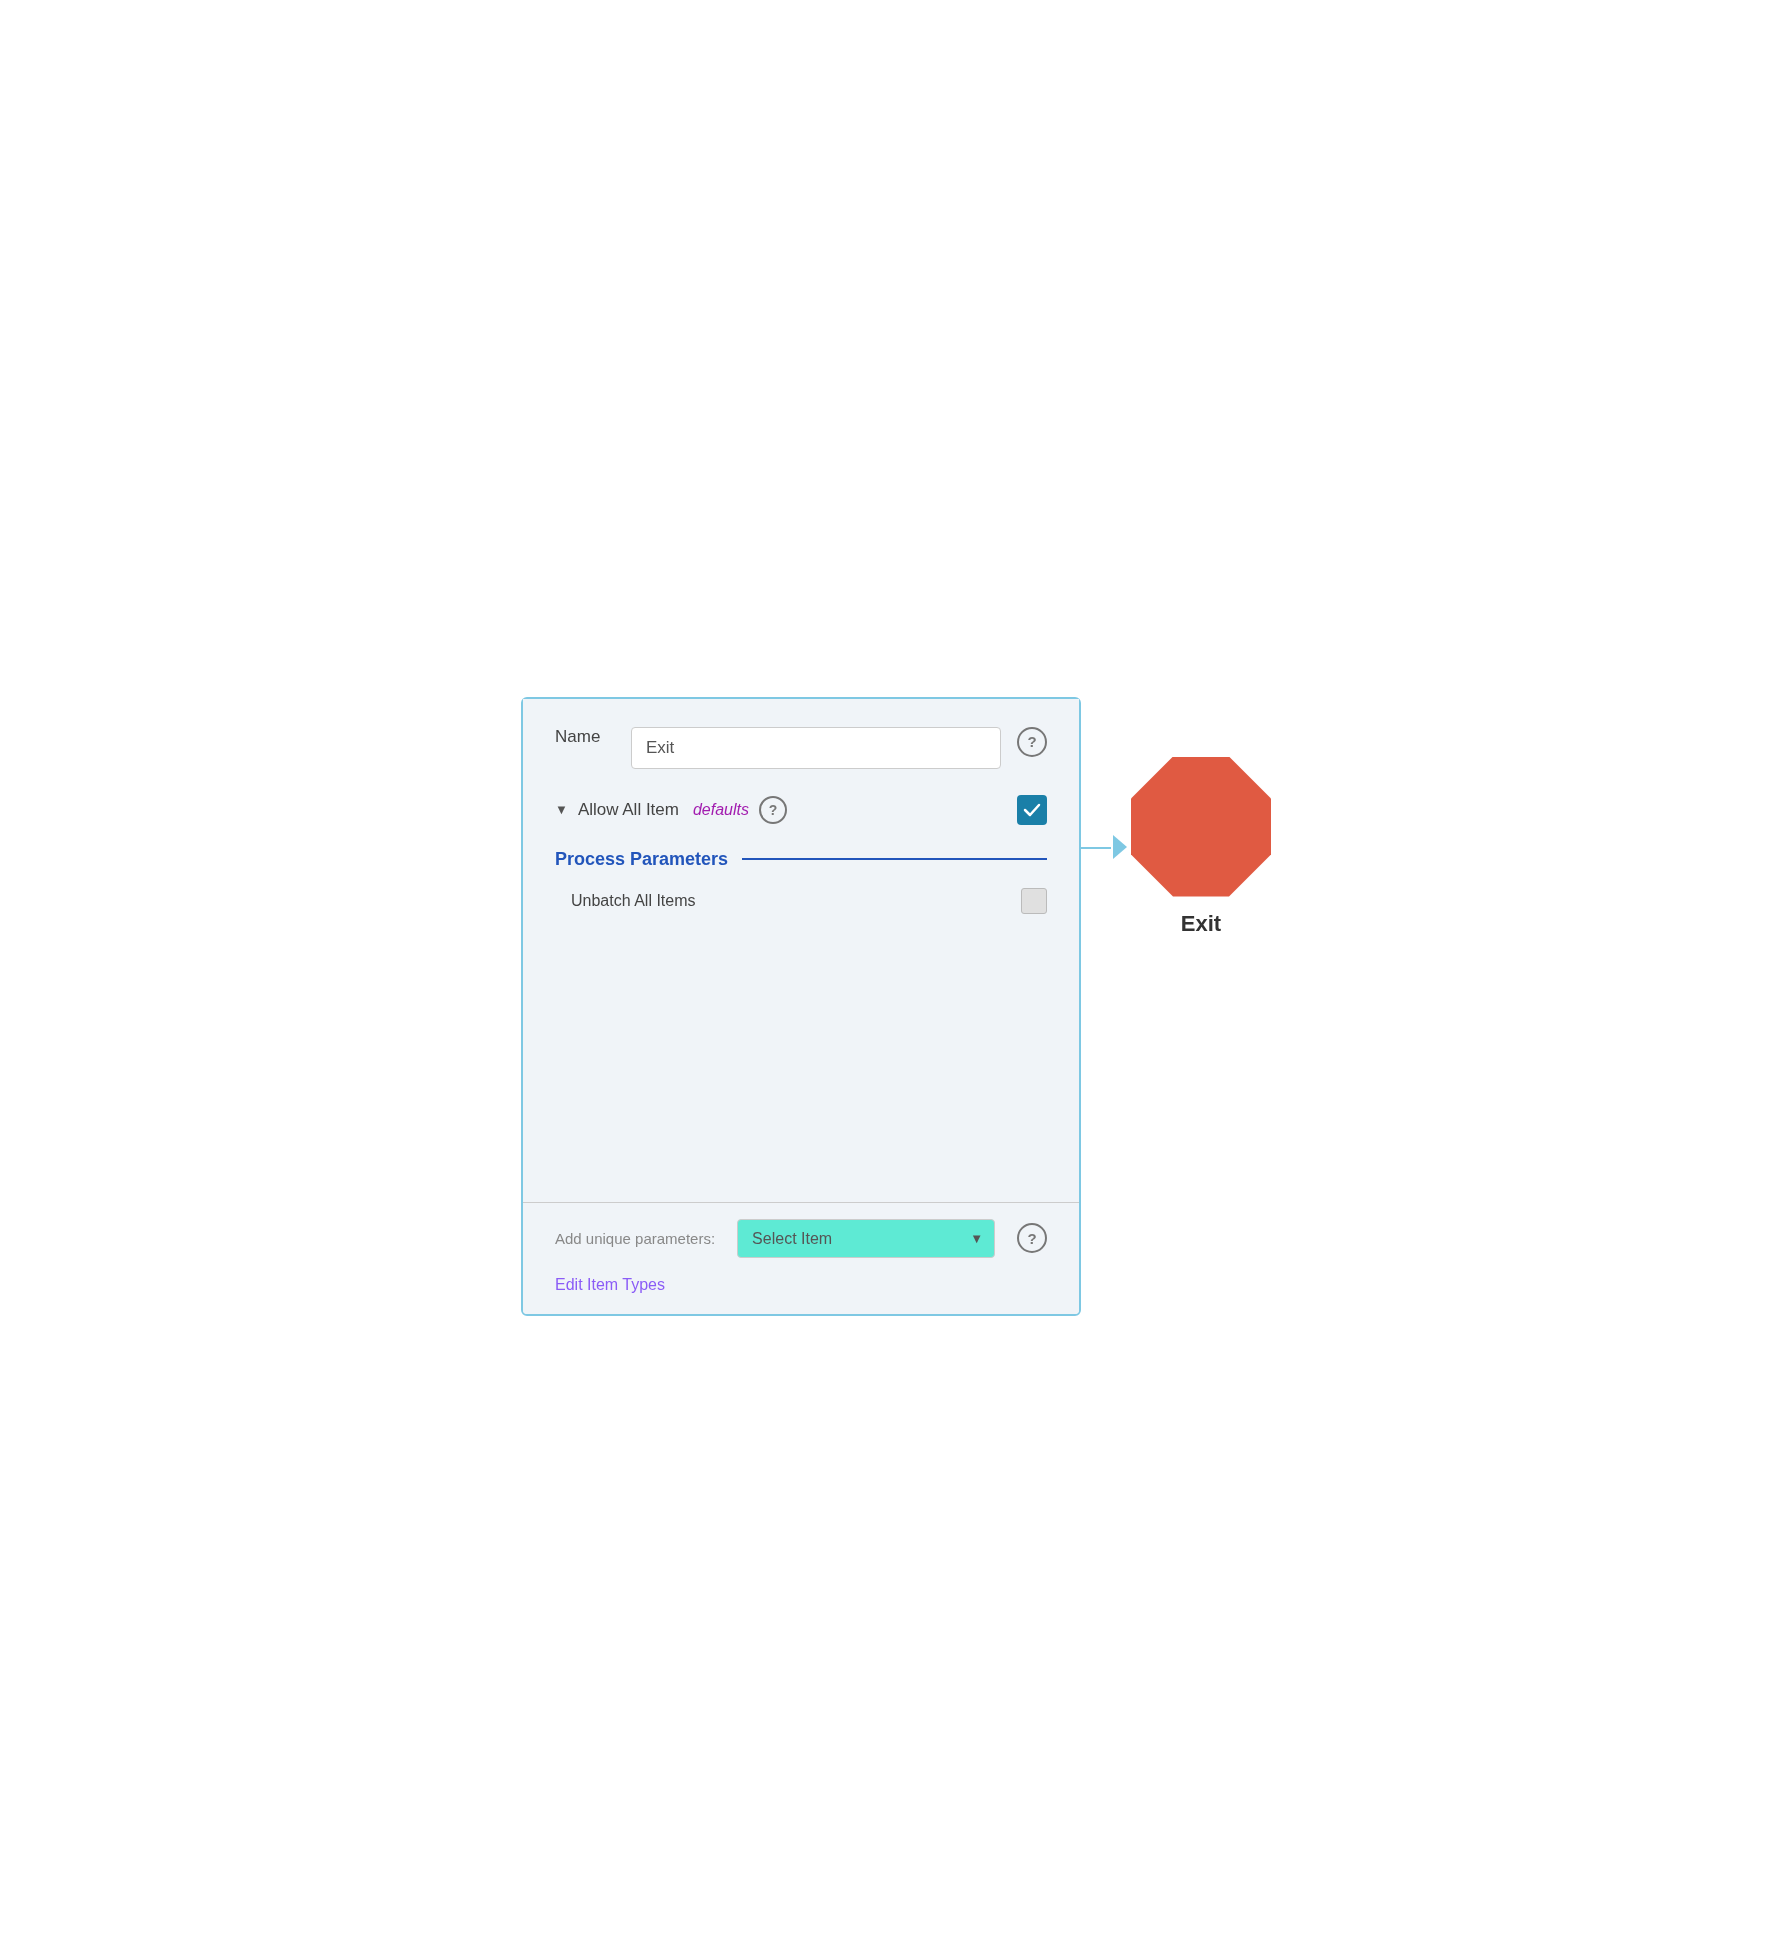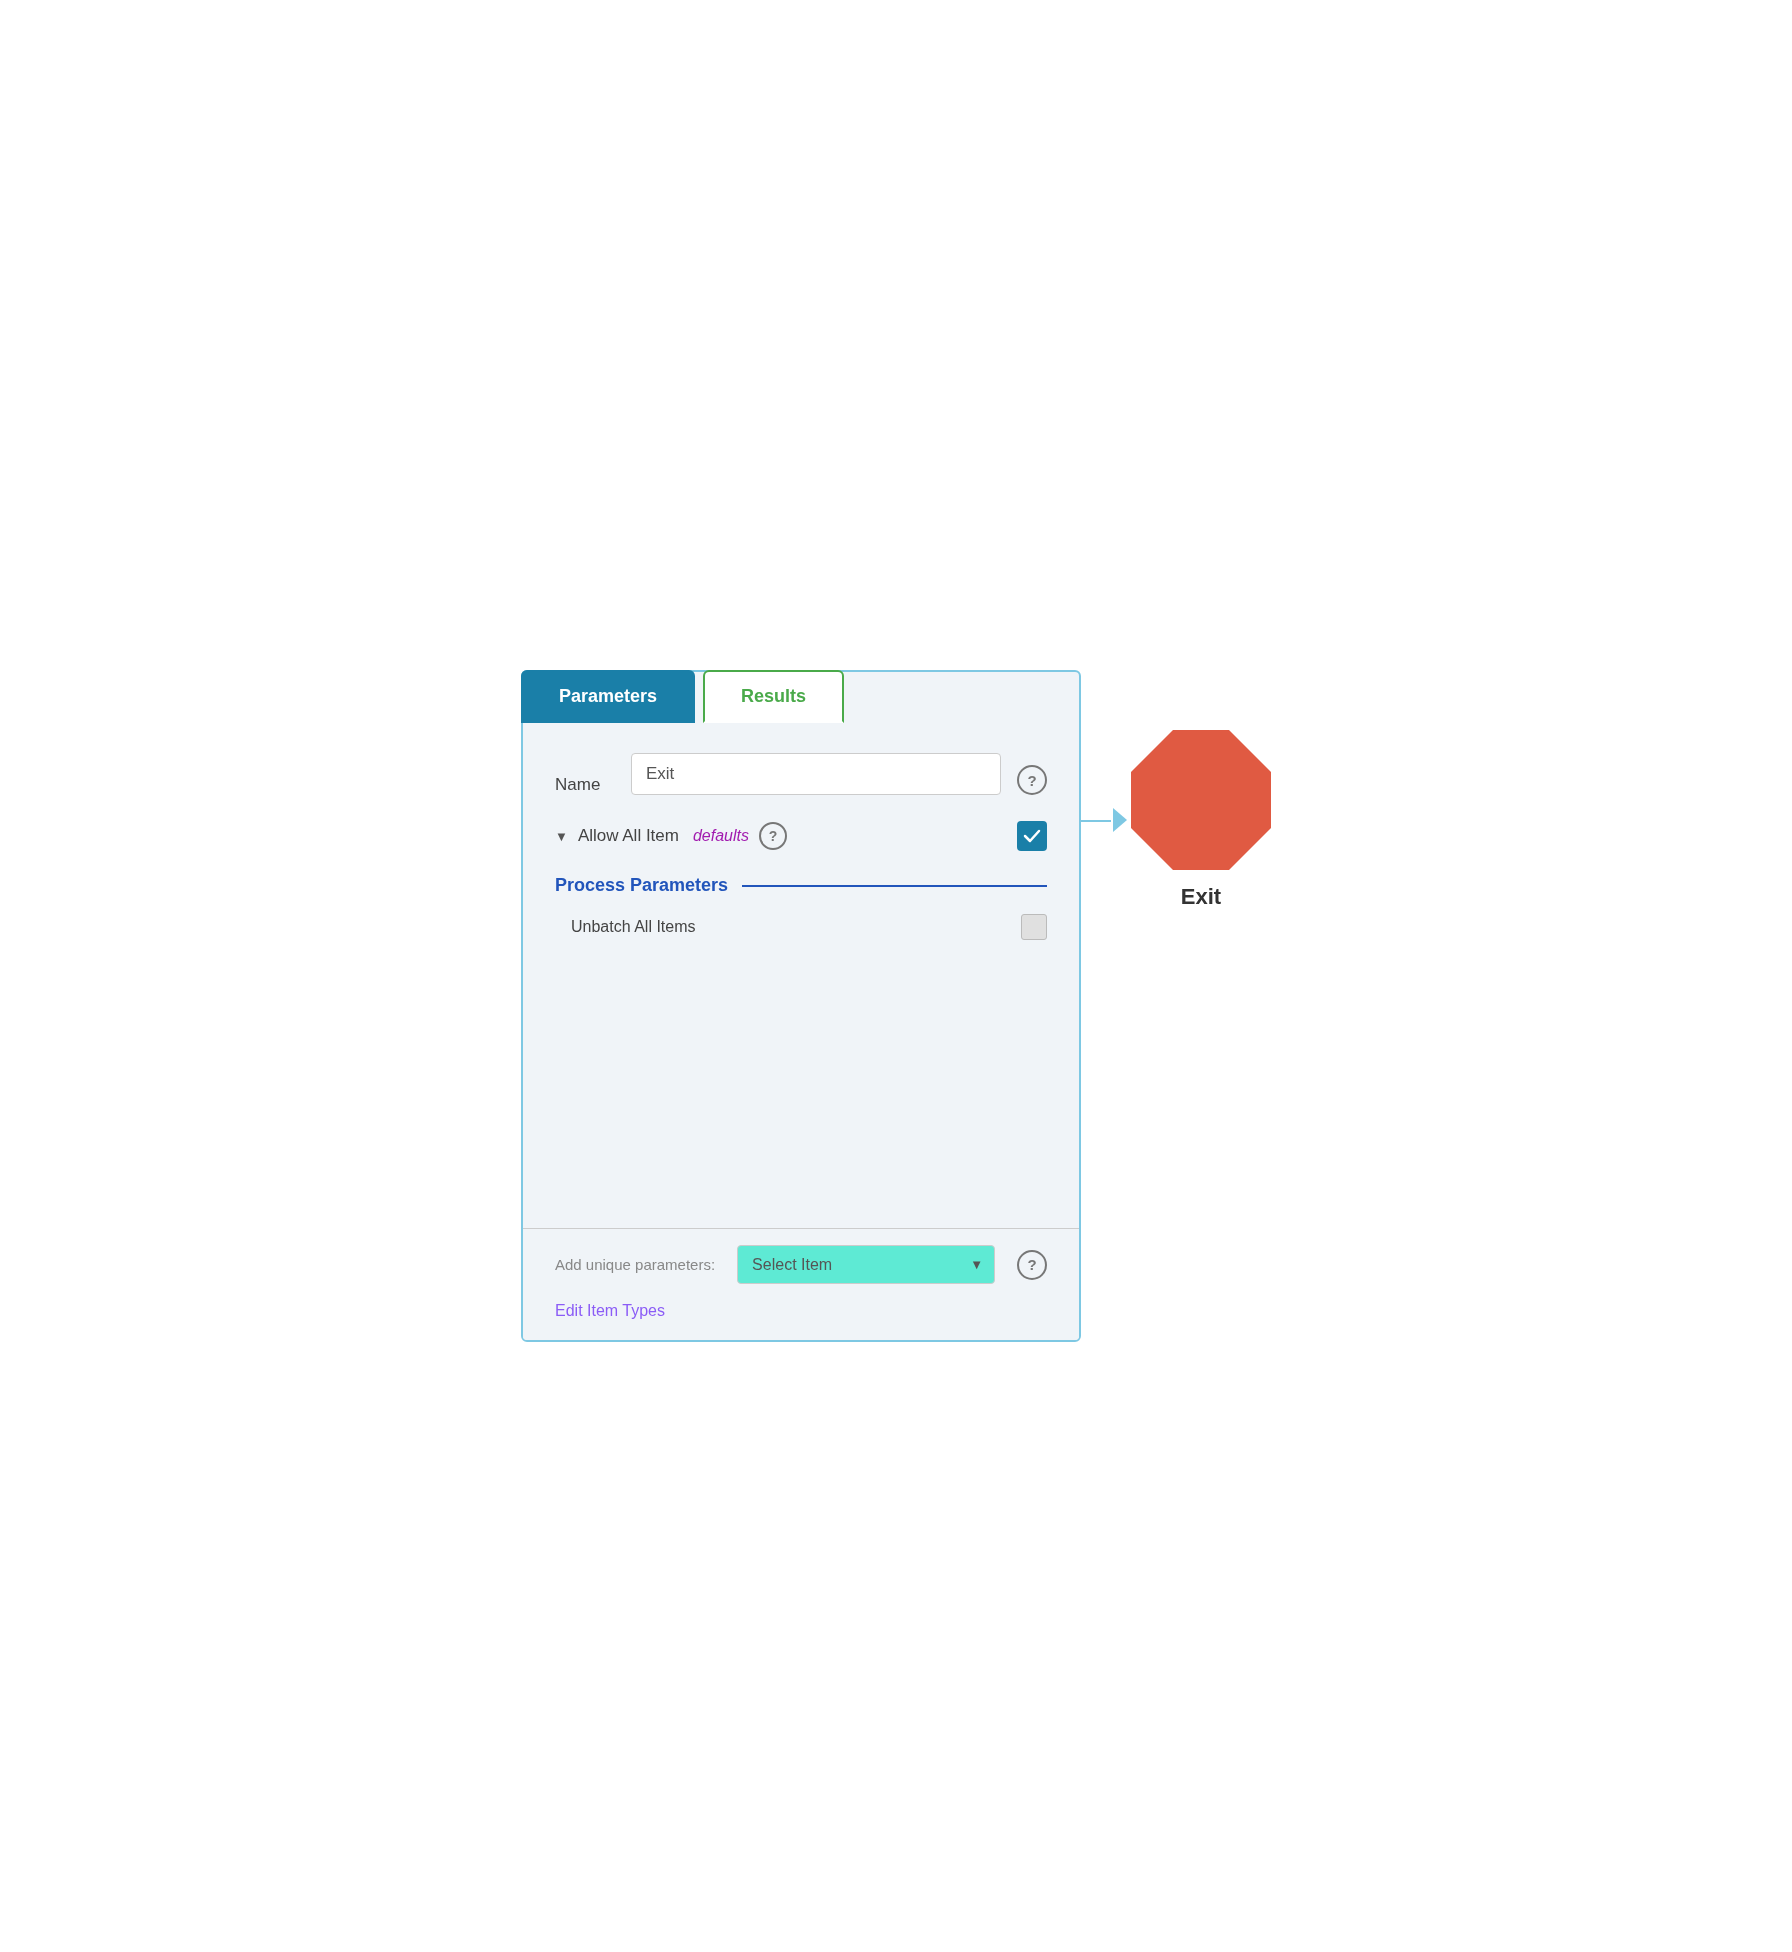--- a/index.html
+++ b/index.html
@@ -66,21 +66,21 @@
     
     .panel-body {
       padding: 28px 32px 20px 32px;
       background: #f0f4f8;
       border-radius: 0 0 4px 4px;
     }
 
     
     .field-row {
       display: flex;
-      align-items: flex-end;
+      align-items: flex-start;
       gap: 16px;
       margin-bottom: 26px;
     }
 
     .field-label {
       font-size: 17px;
       color: #444;
       font-weight: 500;
       min-width: 60px;
     }
@@ -333,28 +333,20 @@
       color: #333;
     }
   </style>
 </head>
 <body>
 
 <div class="outer-wrapper">
 
   <div class="panel-container">
 
-    <div class="tabs">
-      <div class="tab tab-active">
-        <span>Parameters</span>
-      </div>
-      <div class="tab tab-inactive">
-        <span>Results</span>
-      </div>
-    </div>
 
     <div class="panel-body">
 
       
       <div class="field-row">
         <label class="field-label">Name</label>
         <input class="field-input" type="text" value="Exit" style="">
         <div class="help-icon">
           <span>?</span>
         </div>

